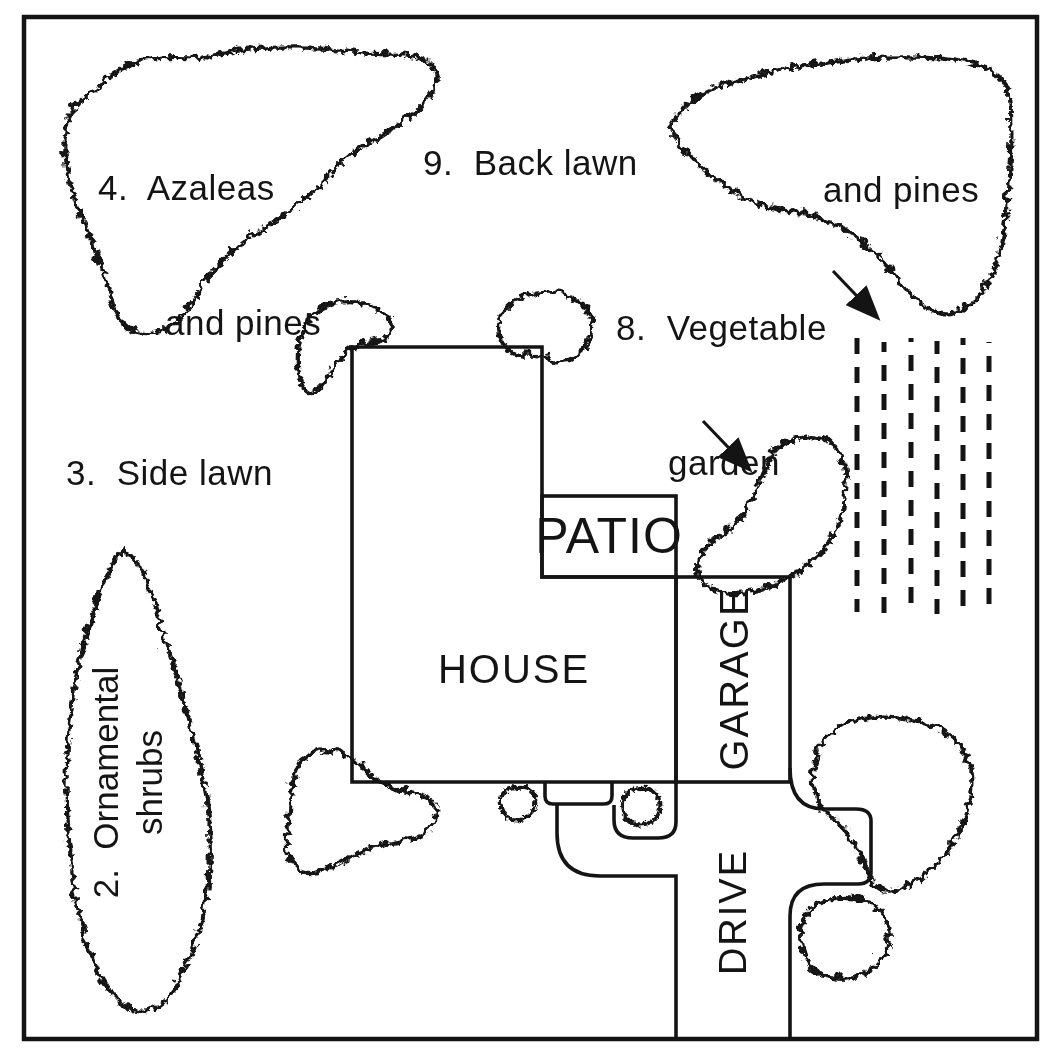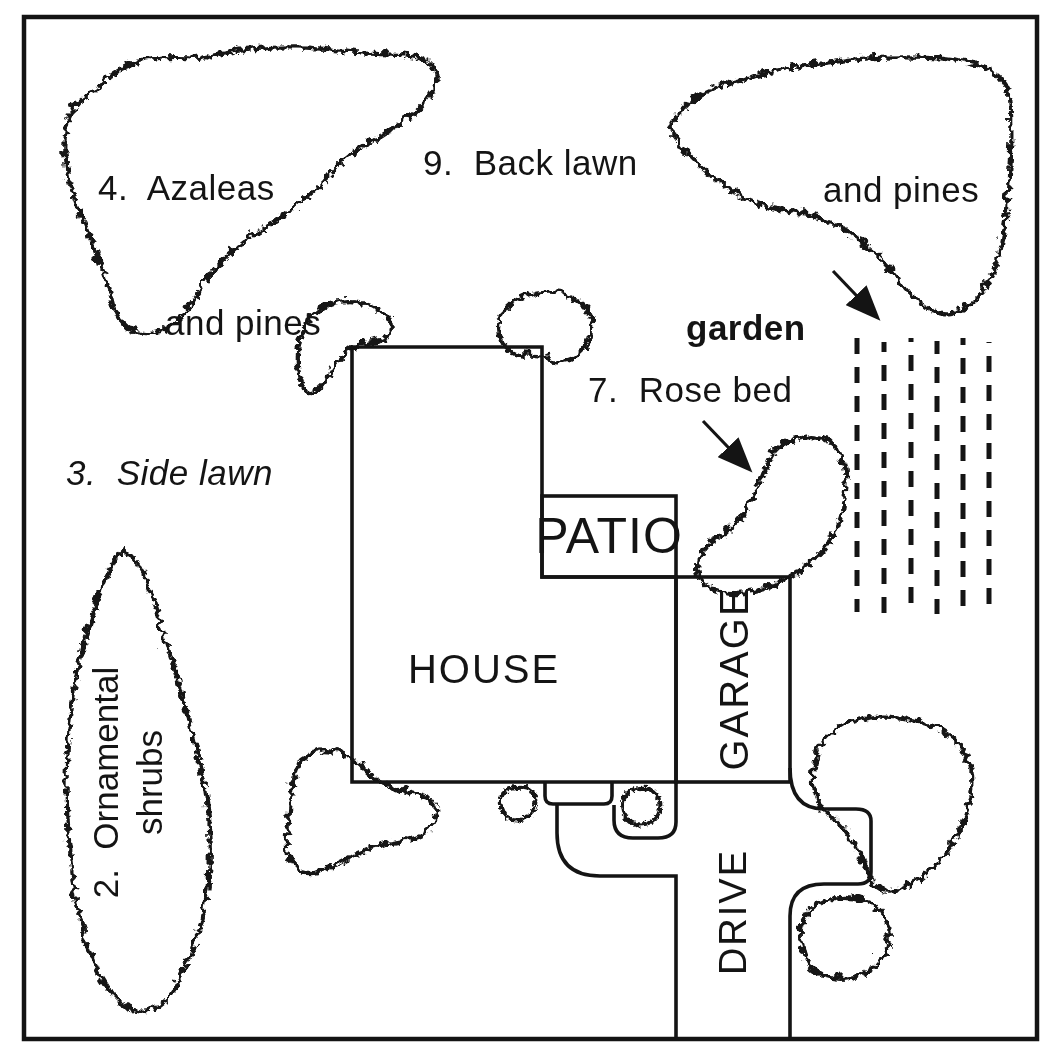--- a/index.html
+++ b/index.html
@@ -16,21 +16,21 @@
     position:absolute;
     color:#141414;
     font-size:35px;
     letter-spacing:0.5px;
     white-space:pre;
     line-height:45px;
   }
   .lbl .ln{display:block;}
   .indent-azaleas{margin-left:67px;}
   .indent-camellias{margin-left:88px;}
-  .indent-vegetable{margin-left:70px;font-weight:bold;}
+  .indent-vegetable{margin-left:52px;}
   .room{
     position:absolute;
     color:#141414;
     white-space:pre;
     transform:translate(-50%,-50%);
   }
   .room.house{font-size:40px;letter-spacing:2px;}
   .room.patio{font-size:50px;letter-spacing:1px;}
   .room.vert{transform:translate(-50%,-50%) rotate(-90deg);}
   .room.garage{font-size:40px;letter-spacing:2px;}
@@ -114,31 +114,31 @@
     <span class="ln indent-azaleas">and pines</span>
   </div>
 
   <div class="lbl" style="left:423px; top:140px;">9.  Back lawn</div>
 
   <div class="lbl" style="left:735px; top:77px;">
     <span class="ln indent-camellias">and pines</span>
   </div>
 
   <div class="lbl" style="left:616px; top:215px;">
+    <span class="ln">8.  Vegetable</span>
     <span class="ln indent-vegetable">garden</span>
   </div>
 
-  <div class="lbl" style="left:66px; top:450px;font-style:italic;">3.  Side lawn</div>
+  <div class="lbl" style="left:66px; top:450px;">3.  Side lawn</div>
 
-  <div class="lbl" style="left:588px; top:367px;">7.  Rose bed</div>
 
 
   <div class="rot-center" style="left:128px; top:802px;">
     <span class="ln">2.  Ornamental</span>
     <span class="ln">shrubs</span>
   </div>
 
-  <div class="room house" style="left:484px; top:669px;">HOUSE</div>
+  <div class="room house" style="left:514px; top:669px;">HOUSE</div>
   <div class="room patio" style="left:609px; top:536px;">PATIO</div>
   <div class="room vert garage" style="left:734px; top:679px;">GARAGE</div>
   <div class="room vert drive" style="left:733px; top:912px;">DRIVE</div>
 
 </div>
 
 </body></html>

